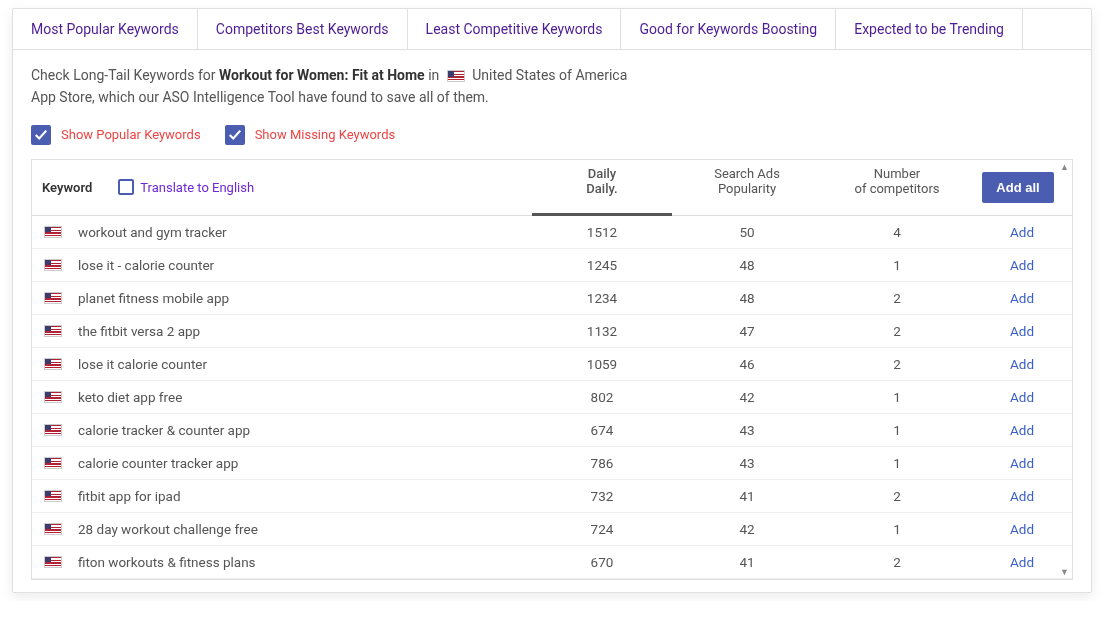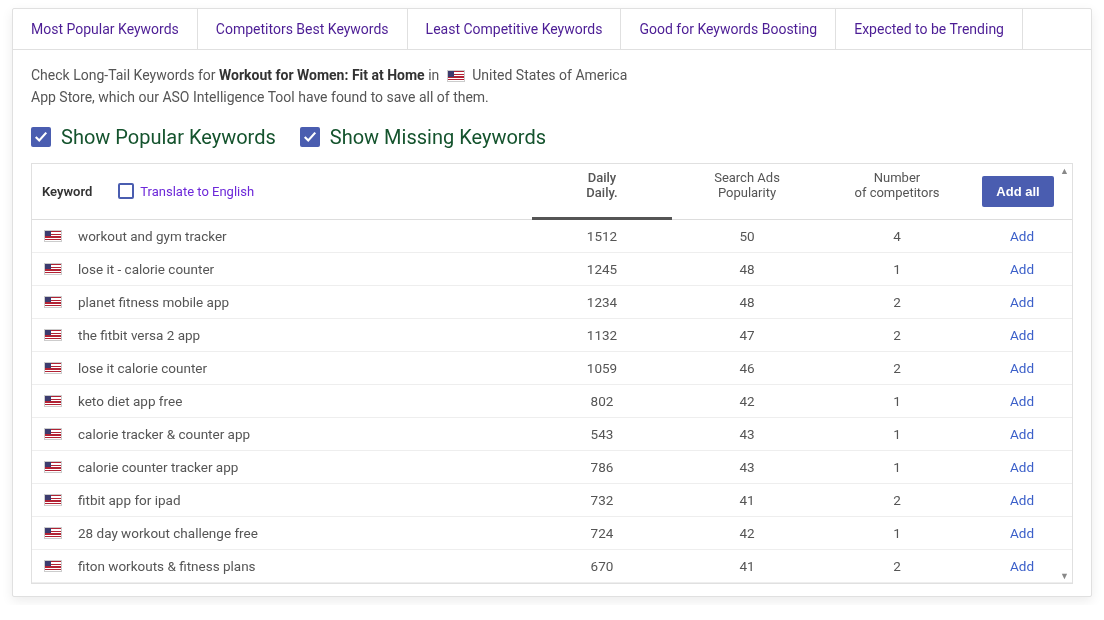--- a/index.html
+++ b/index.html
@@ -86,21 +86,21 @@
 }
 .checkbox-filled {
   width: 20px; height: 20px;
   background: #4a5db0;
   border-radius: 2px;
   display: flex;
   align-items: center;
   justify-content: center;
 }
 .checkbox-filled svg { width: 14px; height: 14px; }
-.check-label { font-size: 20px; color: #14532d; }
+.check-label { font-size: 13px; color: #ef4444; }
 
 .table-wrap {
   margin: 0 18px 12px 18px;
   border: 1px solid #e0e0e0;
   position: relative;
 }
 .thead {
   display: flex;
   align-items: stretch;
   border-bottom: 1px solid #ddd;
@@ -302,21 +302,21 @@
           <div class="td col-di">802</div>
           <div class="td col-sap">42</div>
           <div class="td col-noc">1</div>
           <div class="td col-act"><a>Add</a></div>
         </div>
         <div class="trow">
           <div class="td col-kw">
             <span class="flag"></span>
             <span>calorie tracker &amp; counter app</span>
           </div>
-          <div class="td col-di">543</div>
+          <div class="td col-di">674</div>
           <div class="td col-sap">43</div>
           <div class="td col-noc">1</div>
           <div class="td col-act"><a>Add</a></div>
         </div>
         <div class="trow">
           <div class="td col-kw">
             <span class="flag"></span>
             <span>calorie counter tracker app</span>
           </div>
           <div class="td col-di">786</div>

